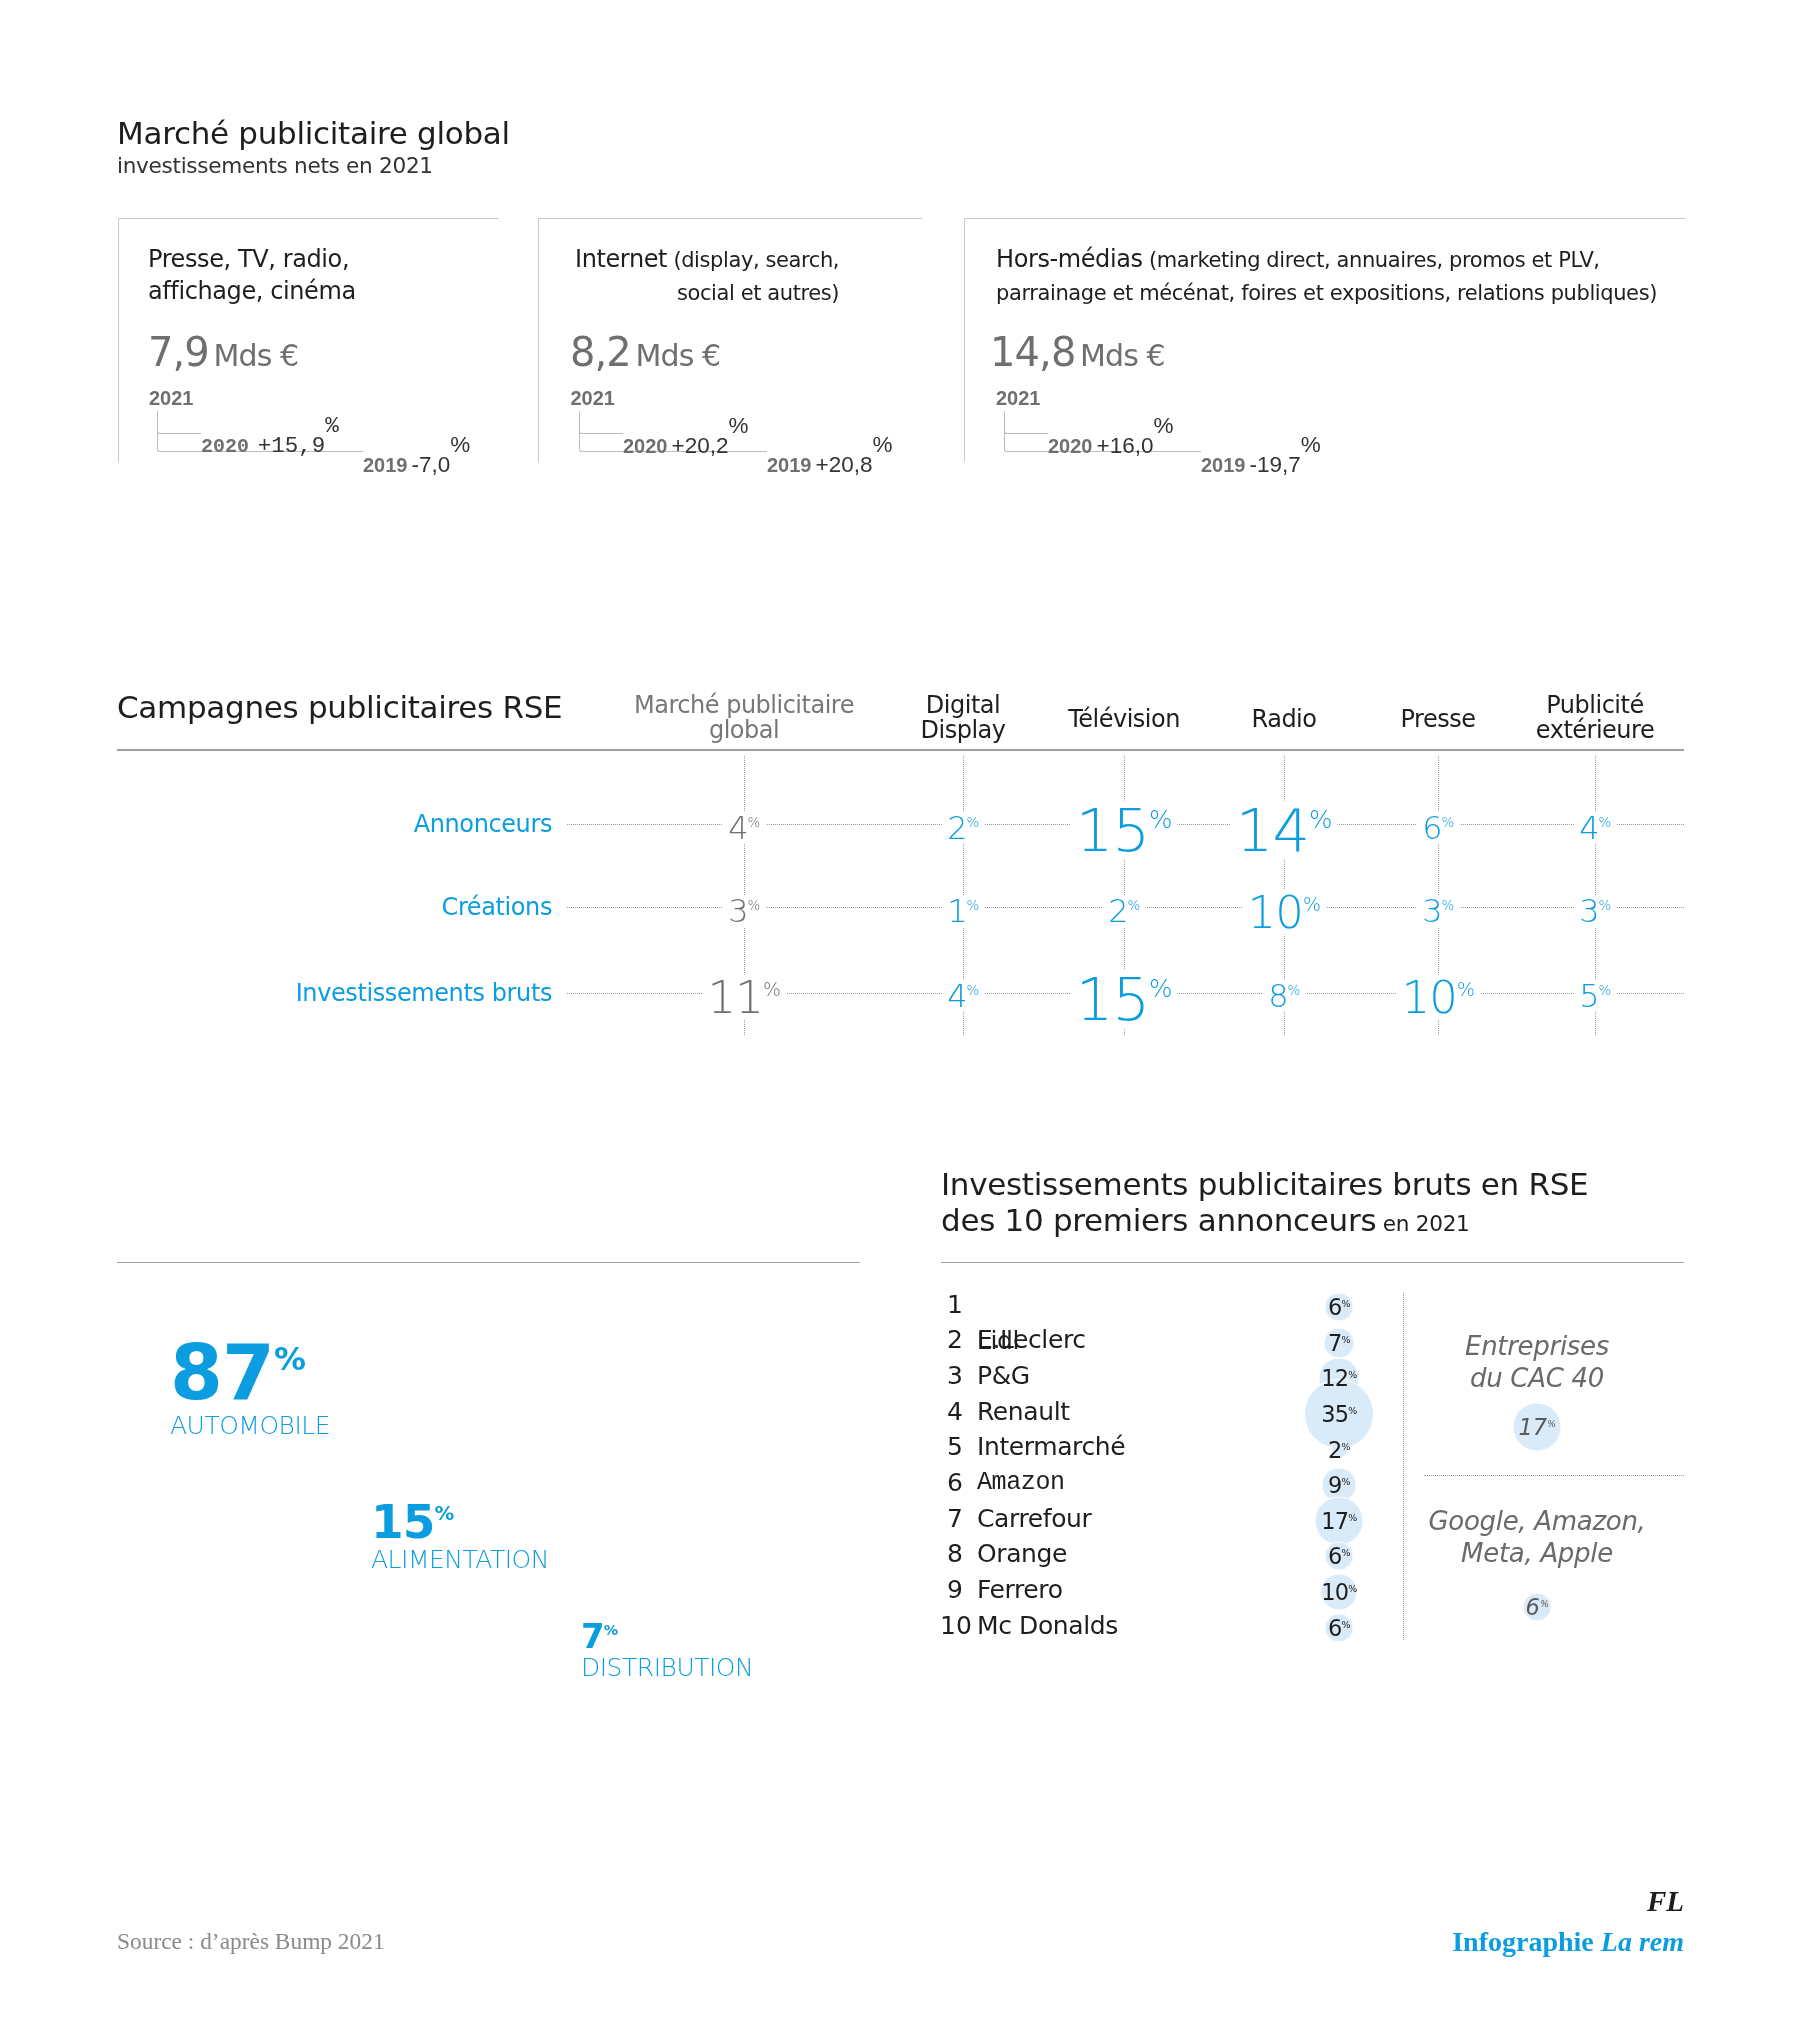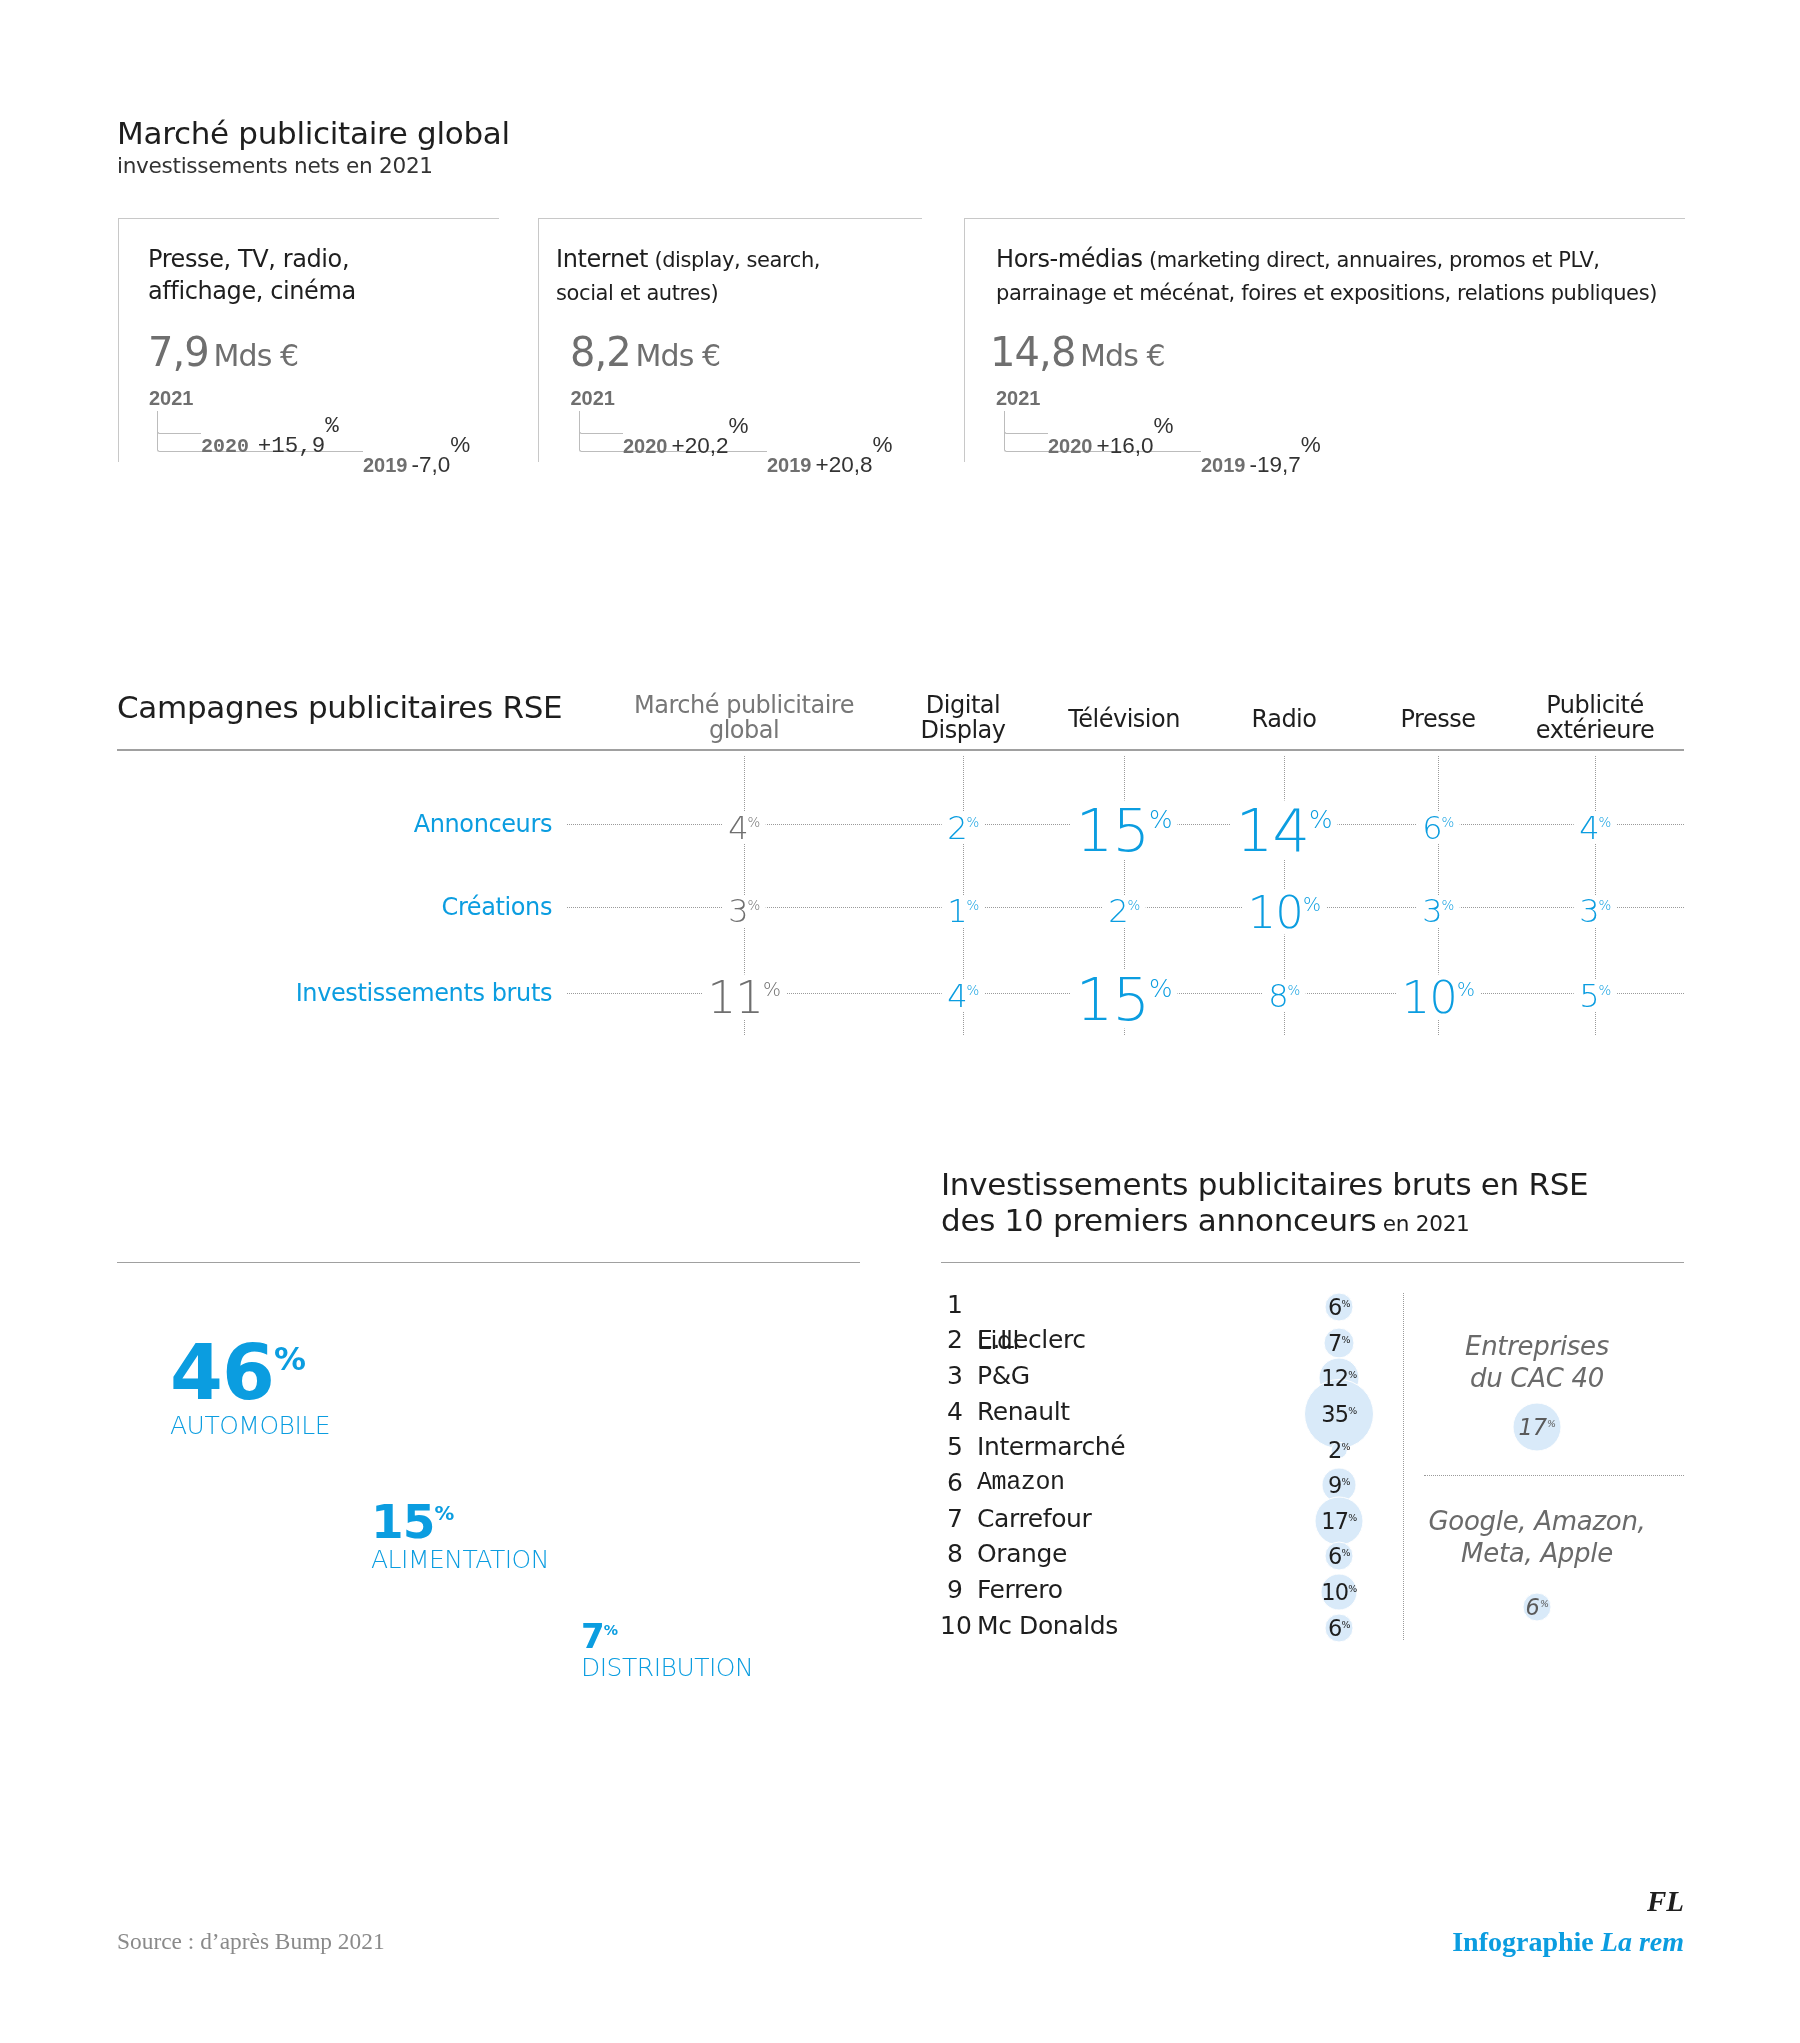--- a/index.html
+++ b/index.html
@@ -78,21 +78,21 @@
       <span class="y">2020</span>
       <span class="v">+15,9</span><sup class="v">%</sup>
     </div>
     <div class="delta" style="left:244px; top:213px;">
       <span class="y">2019</span>
       <span class="v">-7,0</span><sup class="v">%</sup>
     </div>
   </div>
 
   <div class="box" style="left:538px; top:218px; width:383px; height:243px;">
-    <div class="box-label" style="left:17px; top:25px;">
+    <div class="box-label" style="left:36px; top:25px;text-align:right;">
       <span>Internet</span><span class="small"> (display, search,</span><br>
       <span class="small">social et autres)</span>
     </div>
     <div class="box-value" style="left:31px; top:110px;">
       <span class="num">8,2</span>
       <span class="unit">Mds €</span>
     </div>
     <div class="yr" style="left:31.5px; top:168px;">2021</div>
     <div class="bracket" style="left:40px; top:192px; width:43px; height:21.6px;"></div>
     <div class="bracket" style="left:40px; top:205px; width:187px; height:27px;"></div>
@@ -164,21 +164,21 @@
       <div class="cell gray" style="left: 744px; top: 997px; font-size: 45px;"><span>11</span><sup>%</sup></div>
       <div class="cell blue" style="left: 963px; top: 996px; font-size: 32px;"><span>4</span><sup>%</sup></div>
       <div class="cell blue" style="left: 1124px; top: 999px; font-size: 59px;"><span>15</span><sup>%</sup></div>
       <div class="cell blue" style="left: 1284px; top: 996px; font-size: 32px;"><span>8</span><sup>%</sup></div>
       <div class="cell blue" style="left: 1438px; top: 997px; font-size: 45px;"><span>10</span><sup>%</sup></div>
       <div class="cell blue" style="left: 1595px; top: 996px; font-size: 32px;"><span>5</span><sup>%</sup></div>
     </div>
 
   <div class="rule" style="left:117px; top:1262px; width:743px; border-top-width:1.8px;"></div>
   <div id="sectors">
-      <div class="sector" style="left: 170px; top: 1321px;"><span class="pct" style="font-size: 76px; line-height: 76px;"><span>46</span><sup>%</sup></span><span class="lbl">AUTOMOBILE</span></div>
+      <div class="sector" style="left: 170px; top: 1321px;"><span class="pct" style="font-size: 76px; line-height: 76px;"><span>87</span><sup>%</sup></span><span class="lbl">AUTOMOBILE</span></div>
       <div class="sector" style="left: 371px; top: 1490px;"><span class="pct" style="font-size: 47px; line-height: 47px;"><span>15</span><sup>%</sup></span><span class="lbl">ALIMENTATION</span></div>
       <div class="sector" style="left: 581px; top: 1613px;"><span class="pct" style="font-size: 34px; line-height: 34px;"><span>7</span><sup>%</sup></span><span class="lbl">DISTRIBUTION</span></div>
     </div>
 
   <div class="abs title" style="left:941px; top:1166px; line-height:36px;">
     <span>Investissements publicitaires bruts en RSE</span><br>
     <span>des 10 premiers annonceurs</span><span style="font-size:21.6px;"> en 2021</span>
   </div>
   <div class="rule" style="left:941px; top:1262px; width:743px; border-top-width:1.8px;"></div>
   <div id="top10">

